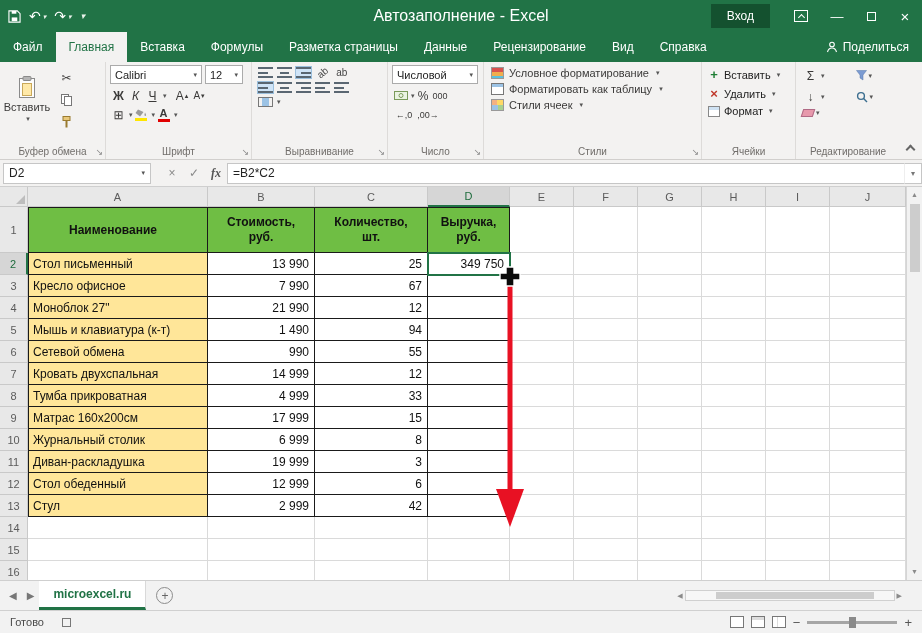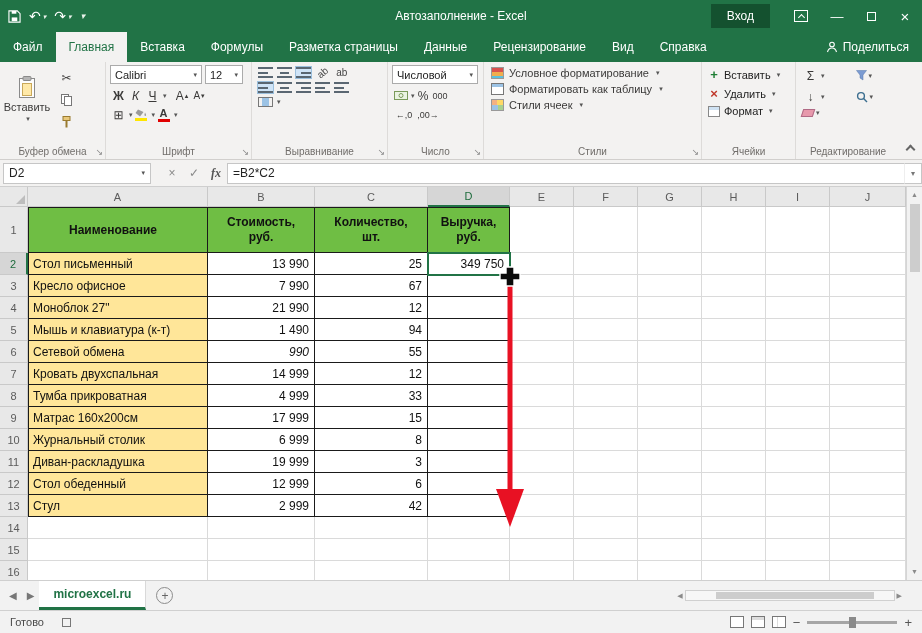--- a/index.html
+++ b/index.html
@@ -12,21 +12,21 @@
 *{margin:0;padding:0;box-sizing:border-box}
 html,body{width:922px;height:633px;overflow:hidden}
 body{font-family:"Liberation Sans",sans-serif;font-size:12px;color:#222;background:#fff}
 .app{width:922px;height:633px;display:flex;flex-direction:column}
 
 
 .titlebar{height:32px;flex:0 0 32px;background:var(--excel-green);position:relative;display:flex;align-items:center;color:#fff}
 .qat{display:flex;align-items:center;padding-left:8px;gap:8px;z-index:2}
 .qbtn{display:flex;align-items:center;gap:1px;font-size:14px;color:#fff;line-height:1}
 .qbtn .dd{font-size:7px;color:#eaf3ec;margin-left:1px}
-.wtitle{position:absolute;left:0;right:0;text-align:center;font-size:12px;pointer-events:none}
+.wtitle{position:absolute;left:0;right:0;text-align:center;font-size:16px;pointer-events:none}
 .tbright{margin-left:auto;display:flex;align-items:center;z-index:2;height:100%}
 .signin{background:#14512f;padding:5px 16px;font-size:12px;margin-right:12px}
 .rdo{width:14px;height:12px;border:1px solid #fff;position:relative;margin:0 12px}
 .rdo::after{content:"";position:absolute;left:4px;top:4px;width:4px;height:4px;border-left:1px solid #fff;border-top:1px solid #fff;transform:rotate(45deg)}
 .winbtn{width:34px;height:100%;display:flex;align-items:center;justify-content:center;font-size:13px}
 .winbtn.max i{width:9px;height:9px;border:1px solid #fff;display:block}
 .winbtn.close{font-size:15px}
 
 
 .tabbar{height:30px;flex:0 0 30px;background:var(--excel-green);display:flex;align-items:stretch;color:#fff}
@@ -518,21 +518,21 @@
         <div class="cell num tb" style="left: 208px; top: 132px; width: 107px; height: 22px;">1 490</div>
         <div class="cell num tb" style="left: 315px; top: 132px; width: 113px; height: 22px;">94</div>
         <div class="cell num tb" style="left: 428px; top: 132px; width: 82px; height: 22px;"></div>
         <div class="cell" style="left: 510px; top: 132px; width: 64px; height: 22px;"></div>
         <div class="cell" style="left: 574px; top: 132px; width: 64px; height: 22px;"></div>
         <div class="cell" style="left: 638px; top: 132px; width: 64px; height: 22px;"></div>
         <div class="cell" style="left: 702px; top: 132px; width: 64px; height: 22px;"></div>
         <div class="cell" style="left: 766px; top: 132px; width: 64px; height: 22px;"></div>
         <div class="cell" style="left: 830px; top: 132px; width: 76px; height: 22px;"></div>
         <div class="cell lname tb tbl yellow" style="left: 28px; top: 154px; width: 180px; height: 22px;">Сетевой обмена</div>
-        <div class="cell num tb" style="left: 208px; top: 154px; width: 107px; height: 22px; font-style: italic;">990</div>
+        <div class="cell num tb" style="left: 208px; top: 154px; width: 107px; height: 22px;">990</div>
         <div class="cell num tb" style="left: 315px; top: 154px; width: 113px; height: 22px;">55</div>
         <div class="cell num tb" style="left: 428px; top: 154px; width: 82px; height: 22px;"></div>
         <div class="cell" style="left: 510px; top: 154px; width: 64px; height: 22px;"></div>
         <div class="cell" style="left: 574px; top: 154px; width: 64px; height: 22px;"></div>
         <div class="cell" style="left: 638px; top: 154px; width: 64px; height: 22px;"></div>
         <div class="cell" style="left: 702px; top: 154px; width: 64px; height: 22px;"></div>
         <div class="cell" style="left: 766px; top: 154px; width: 64px; height: 22px;"></div>
         <div class="cell" style="left: 830px; top: 154px; width: 76px; height: 22px;"></div>
         <div class="cell lname tb tbl yellow" style="left: 28px; top: 176px; width: 180px; height: 22px;">Кровать двухспальная</div>
         <div class="cell num tb" style="left: 208px; top: 176px; width: 107px; height: 22px;">14 999</div>

